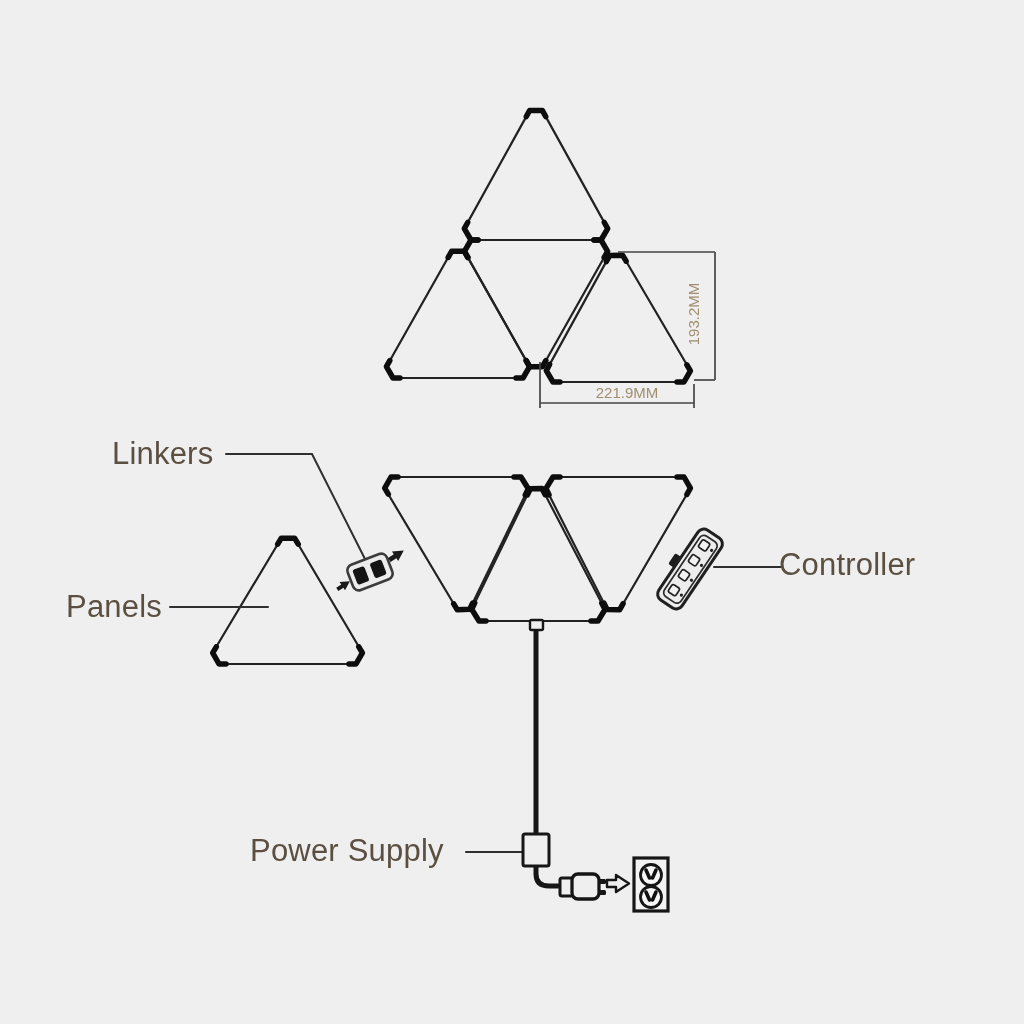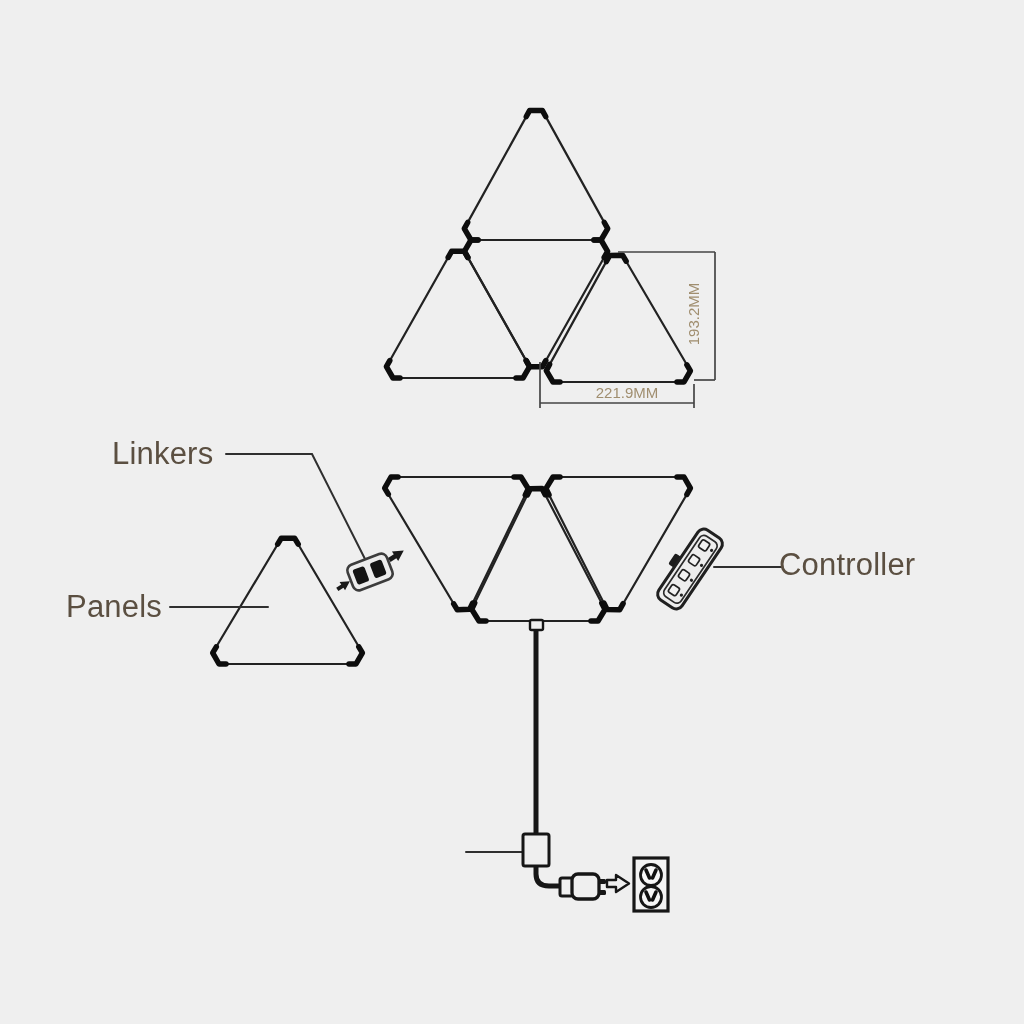--- a/index.html
+++ b/index.html
@@ -161,13 +161,14 @@
           <circle cx="-8.5" cy="7.5" r="1.6"></circle>
         <circle cx="9.5" cy="7.5" r="1.6"></circle>
           <circle cx="27.5" cy="7.5" r="1.6"></circle>
       </g>
     </g>
   </svg>
 
   <div class="label" style="left:112px;top:436px">Linkers</div>
   <div class="label" style="left:66px;top:589px">Panels</div>
   <div class="label" style="left:779px;top:547px">Controller</div>
+  <div class="label" style="left:250px;top:833px">Power Supply</div>
 </div>
 
 </body></html>

